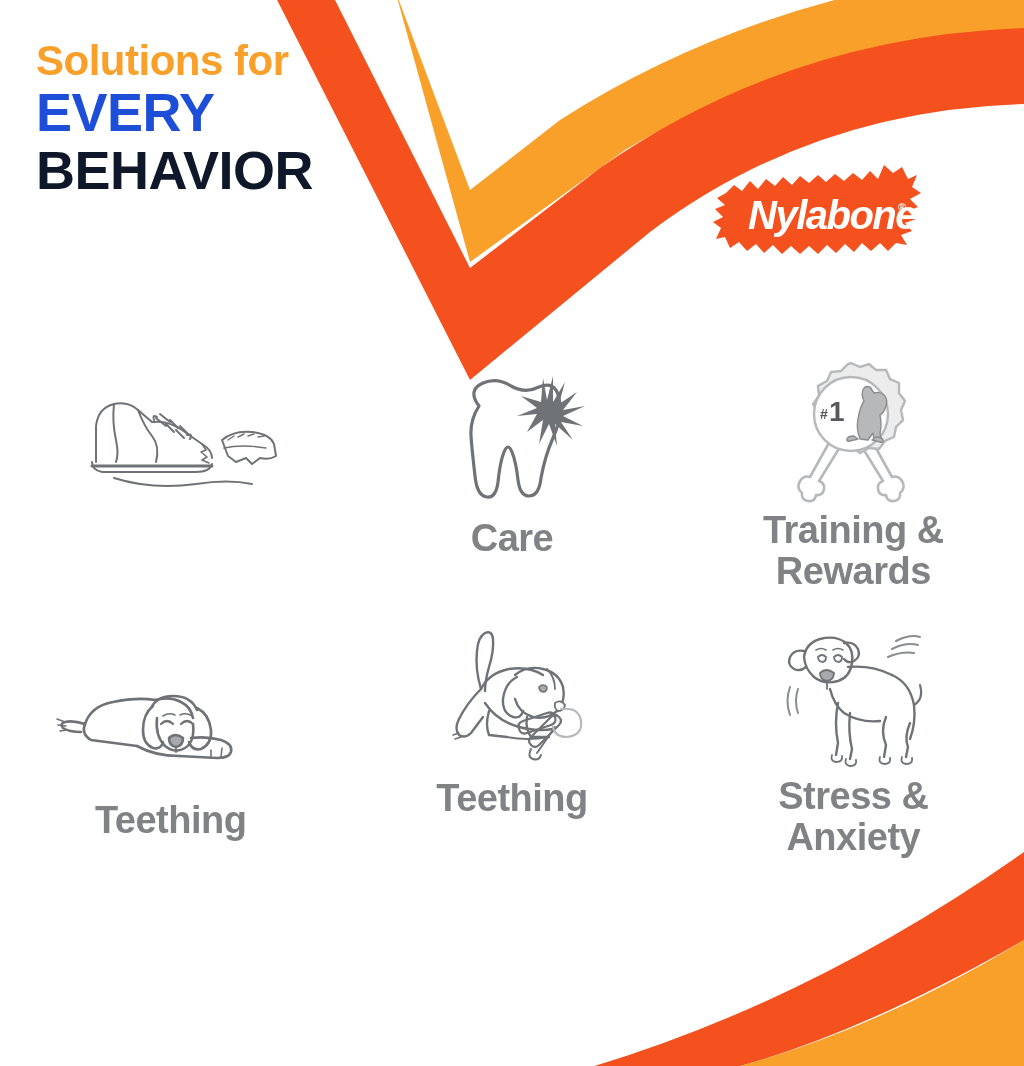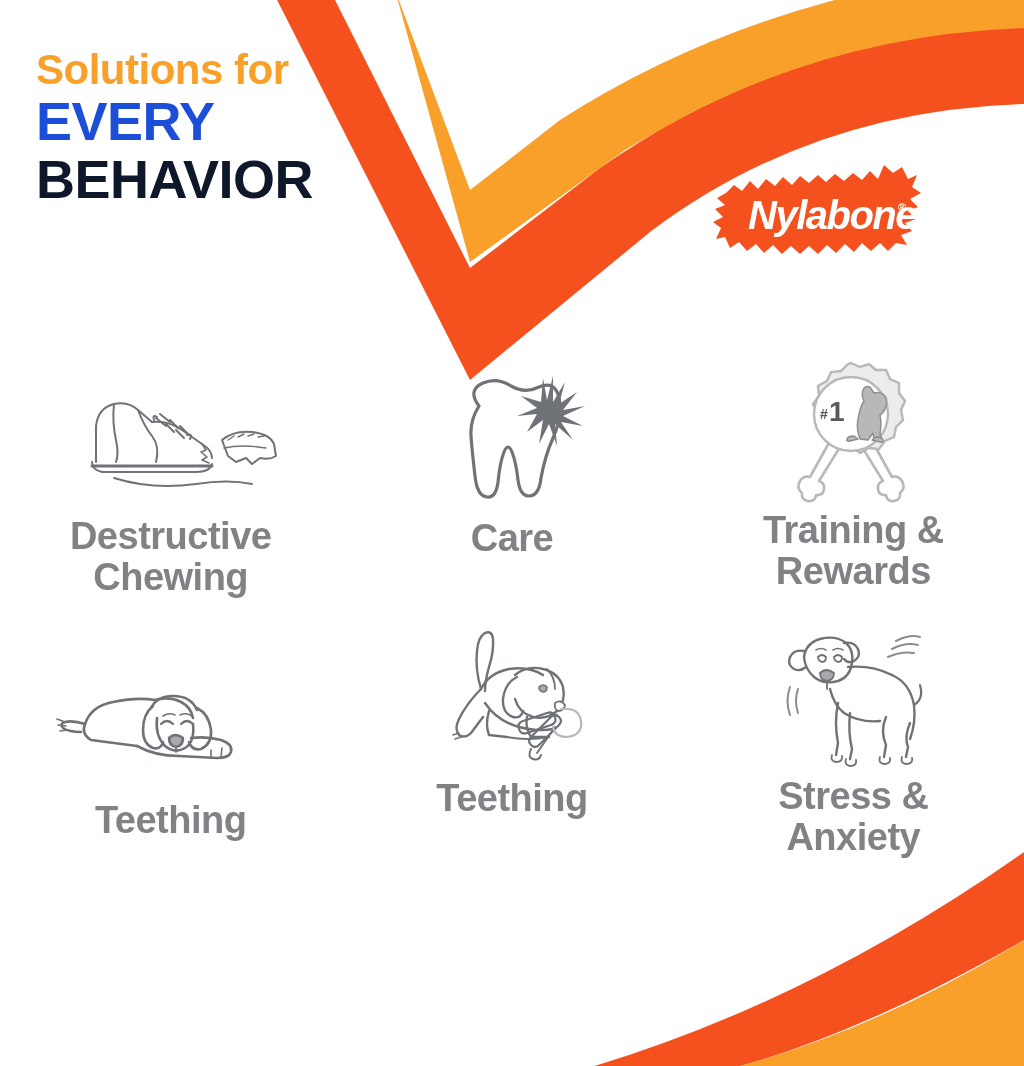--- a/index.html
+++ b/index.html
@@ -26,21 +26,21 @@
     top: 0;
     width: 1024px;
     height: 1066px;
     pointer-events: none;
   }
 
   
   .headline {
     position: absolute;
     left: 36px;
-    top: 49px;
+    top: 40px;
     width: 380px;
     z-index: 5;
   }
   .headline-line1 {
     font-size: 42px;
     font-weight: bold;
     color: #f9a02b;
     line-height: 1.02;
     letter-spacing: -0.5px;
     white-space: nowrap;
@@ -194,24 +194,20 @@
 
             <path d="M166 62 Q178 52 196 54 Q214 56 218 66 L220 78
                      Q214 82 204 80 L196 86 L190 80 L180 84 L172 78 Z"></path>
 
             <path d="M172 62 L178 58 M182 59 L188 56 M192 58 L198 56
                      M202 59 L208 58" stroke-width="1.4"></path>
             <path d="M168 70 Q186 66 210 70" stroke-width="1.4"></path>
           </g>
         </svg>
       </div>
-      <div class="behavior-label">
-        <span>Destructive</span>
-        <span class="l2">Chewing</span>
-      </div>
     </div>
 
     <div class="behavior-cell cell-dental">
       <div class="behavior-art">
         <svg viewBox="0 0 170 140" width="170" height="140" xmlns="http://www.w3.org/2000/svg" aria-hidden="true">
           <g fill="none" stroke="#6f7276" stroke-width="3.2" stroke-linecap="round" stroke-linejoin="round">
 
             <path d="M52 36 Q40 20 56 13 Q70 7 84 16 Q98 24 112 17
                      Q128 10 132 28 Q136 46 126 68 Q118 86 114 108
                      Q112 126 102 126 Q93 126 91 110 Q89 92 85 82

